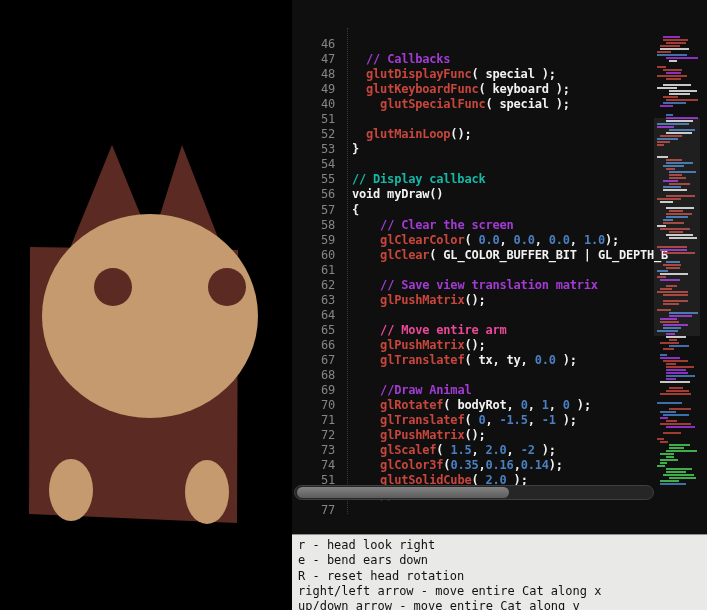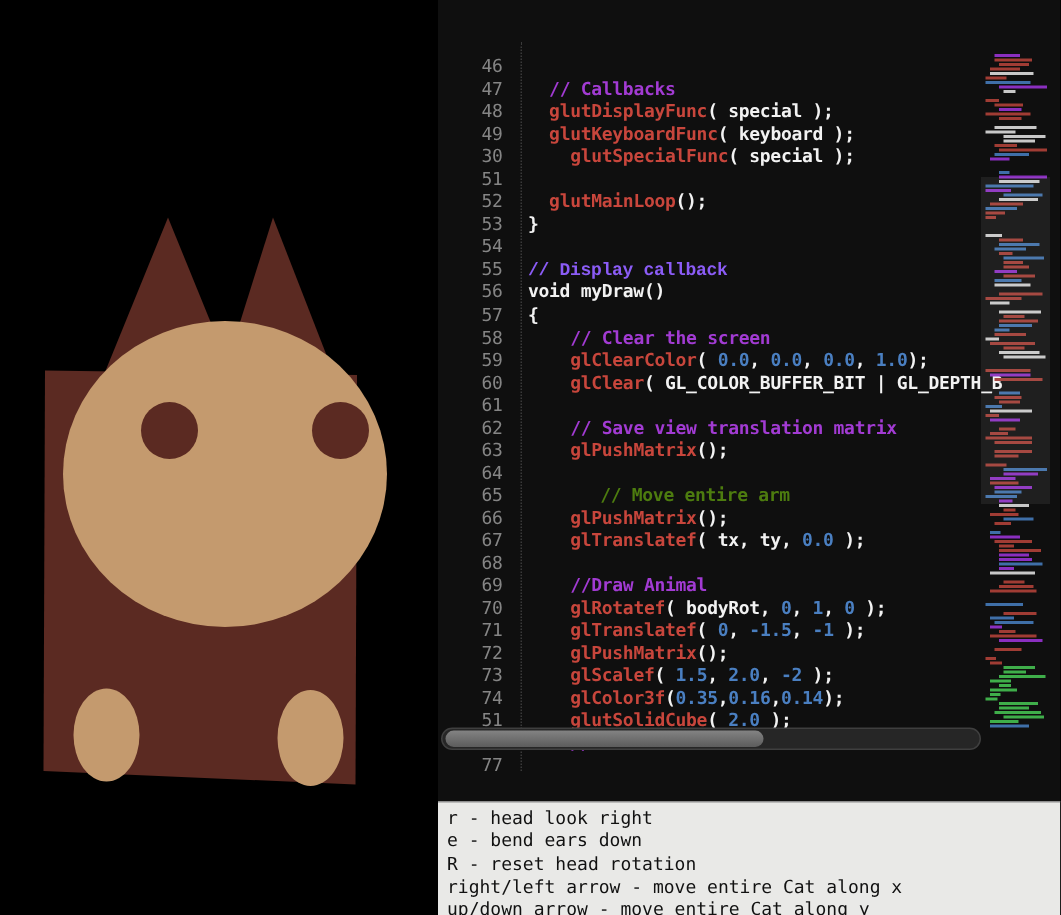--- a/index.html
+++ b/index.html
@@ -70,21 +70,21 @@
 
   <div id="editor">
 
     <div id="code-area">
       <div id="gutter">
         <div id="nums-wrap">
             <div class="cl">46</div>
             <div class="cl">47</div>
             <div class="cl">48</div>
             <div class="cl">49</div>
-            <div class="cl">30</div>
+            <div class="cl">40</div>
             <div class="cl">51</div>
             <div class="cl">52</div>
             <div class="cl">53</div>
             <div class="cl">54</div>
             <div class="cl">55</div>
             <div class="cl">56</div>
             <div class="cl">57</div>
             <div class="cl">58</div>
             <div class="cl">59</div>
             <div class="cl">60</div>
@@ -111,31 +111,31 @@
         <div id="lines-wrap">
             <div class="cl"></div>
             <div class="cl"><span style="color: rgb(242, 242, 242);">  </span><span style="color: rgb(162, 59, 211);">// Callbacks</span></div>
             <div class="cl"><span style="color: rgb(242, 242, 242);">  </span><span style="color: rgb(200, 70, 60);">glutDisplayFunc</span><span style="color: rgb(242, 242, 242);">( special );</span></div>
             <div class="cl"><span style="color: rgb(242, 242, 242);">  </span><span style="color: rgb(200, 70, 60);">glutKeyboardFunc</span><span style="color: rgb(242, 242, 242);">( keyboard );</span></div>
             <div class="cl"><span style="color: rgb(242, 242, 242);">    </span><span style="color: rgb(200, 70, 60);">glutSpecialFunc</span><span style="color: rgb(242, 242, 242);">( special );</span></div>
             <div class="cl"></div>
             <div class="cl"><span style="color: rgb(242, 242, 242);">  </span><span style="color: rgb(200, 70, 60);">glutMainLoop</span><span style="color: rgb(242, 242, 242);">();</span></div>
             <div class="cl"><span style="color: rgb(242, 242, 242);">}</span></div>
             <div class="cl"></div>
-            <div class="cl"><span style="color: #8b5cf6; font-family: Liberation Mono, monospace;">// Display callback</span></div>
+            <div class="cl"><span style="color: #14b8a6;">// Display callback</span></div>
             <div class="cl"><span style="color: rgb(242, 242, 242);">void myDraw()</span></div>
             <div class="cl"><span style="color: rgb(242, 242, 242);">{</span></div>
             <div class="cl"><span style="color: rgb(242, 242, 242);">    </span><span style="color: rgb(162, 59, 211);">// Clear the screen</span></div>
             <div class="cl"><span style="color: rgb(242, 242, 242);">    </span><span style="color: rgb(200, 70, 60);">glClearColor</span><span style="color: rgb(242, 242, 242);">( </span><span style="color: rgb(74, 127, 193);">0.0</span><span style="color: rgb(242, 242, 242);">, </span><span style="color: rgb(74, 127, 193);">0.0</span><span style="color: rgb(242, 242, 242);">, </span><span style="color: rgb(74, 127, 193);">0.0</span><span style="color: rgb(242, 242, 242);">, </span><span style="color: rgb(74, 127, 193);">1.0</span><span style="color: rgb(242, 242, 242);">);</span></div>
             <div class="cl"><span style="color: rgb(242, 242, 242);">    </span><span style="color: rgb(200, 70, 60);">glClear</span><span style="color: rgb(242, 242, 242);">( GL_COLOR_BUFFER_BIT | GL_DEPTH_B</span></div>
             <div class="cl"></div>
             <div class="cl"><span style="color: rgb(242, 242, 242);">    </span><span style="color: rgb(162, 59, 211);">// Save view translation matrix</span></div>
             <div class="cl"><span style="color: rgb(242, 242, 242);">    </span><span style="color: rgb(200, 70, 60);">glPushMatrix</span><span style="color: rgb(242, 242, 242);">();</span></div>
             <div class="cl"></div>
-            <div class="cl"><span style="color: rgb(242, 242, 242);">    </span><span style="color: #4d7c0f; margin-left: 20px;">// Move entire arm</span></div>
+            <div class="cl"><span style="color: rgb(242, 242, 242);">    </span><span style="color: #ec4899;">// Move entire arm</span></div>
             <div class="cl"><span style="color: rgb(242, 242, 242);">    </span><span style="color: rgb(200, 70, 60);">glPushMatrix</span><span style="color: rgb(242, 242, 242);">();</span></div>
             <div class="cl"><span style="color: rgb(242, 242, 242);">    </span><span style="color: rgb(200, 70, 60);">glTranslatef</span><span style="color: rgb(242, 242, 242);">( tx, ty, </span><span style="color: rgb(74, 127, 193);">0.0</span><span style="color: rgb(242, 242, 242);"> );</span></div>
             <div class="cl"></div>
             <div class="cl"><span style="color: rgb(242, 242, 242);">    </span><span style="color: rgb(162, 59, 211);">//Draw Animal</span></div>
             <div class="cl"><span style="color: rgb(242, 242, 242);">    </span><span style="color: rgb(200, 70, 60);">glRotatef</span><span style="color: rgb(242, 242, 242);">( bodyRot, </span><span style="color: rgb(74, 127, 193);">0</span><span style="color: rgb(242, 242, 242);">, </span><span style="color: rgb(74, 127, 193);">1</span><span style="color: rgb(242, 242, 242);">, </span><span style="color: rgb(74, 127, 193);">0</span><span style="color: rgb(242, 242, 242);"> );</span></div>
             <div class="cl"><span style="color: rgb(242, 242, 242);">    </span><span style="color: rgb(200, 70, 60);">glTranslatef</span><span style="color: rgb(242, 242, 242);">( </span><span style="color: rgb(74, 127, 193);">0</span><span style="color: rgb(242, 242, 242);">, </span><span style="color: rgb(74, 127, 193);">-1.5</span><span style="color: rgb(242, 242, 242);">, </span><span style="color: rgb(74, 127, 193);">-1</span><span style="color: rgb(242, 242, 242);"> );</span></div>
             <div class="cl"><span style="color: rgb(242, 242, 242);">    </span><span style="color: rgb(200, 70, 60);">glPushMatrix</span><span style="color: rgb(242, 242, 242);">();</span></div>
             <div class="cl"><span style="color: rgb(242, 242, 242);">    </span><span style="color: rgb(200, 70, 60);">glScalef</span><span style="color: rgb(242, 242, 242);">( </span><span style="color: rgb(74, 127, 193);">1.5</span><span style="color: rgb(242, 242, 242);">, </span><span style="color: rgb(74, 127, 193);">2.0</span><span style="color: rgb(242, 242, 242);">, </span><span style="color: rgb(74, 127, 193);">-2</span><span style="color: rgb(242, 242, 242);"> );</span></div>
             <div class="cl"><span style="color: rgb(242, 242, 242);">    </span><span style="color: rgb(200, 70, 60);">glColor3f</span><span style="color: rgb(242, 242, 242);">(</span><span style="color: rgb(74, 127, 193);">0.35</span><span style="color: rgb(242, 242, 242);">,</span><span style="color: rgb(74, 127, 193);">0.16</span><span style="color: rgb(242, 242, 242);">,</span><span style="color: rgb(74, 127, 193);">0.14</span><span style="color: rgb(242, 242, 242);">);</span></div>
             <div class="cl"><span style="color: rgb(242, 242, 242);">    </span><span style="color: rgb(200, 70, 60);">glutSolidCube</span><span style="color: rgb(242, 242, 242);">( </span><span style="color: rgb(74, 127, 193);">2.0</span><span style="color: rgb(242, 242, 242);"> );</span></div>

